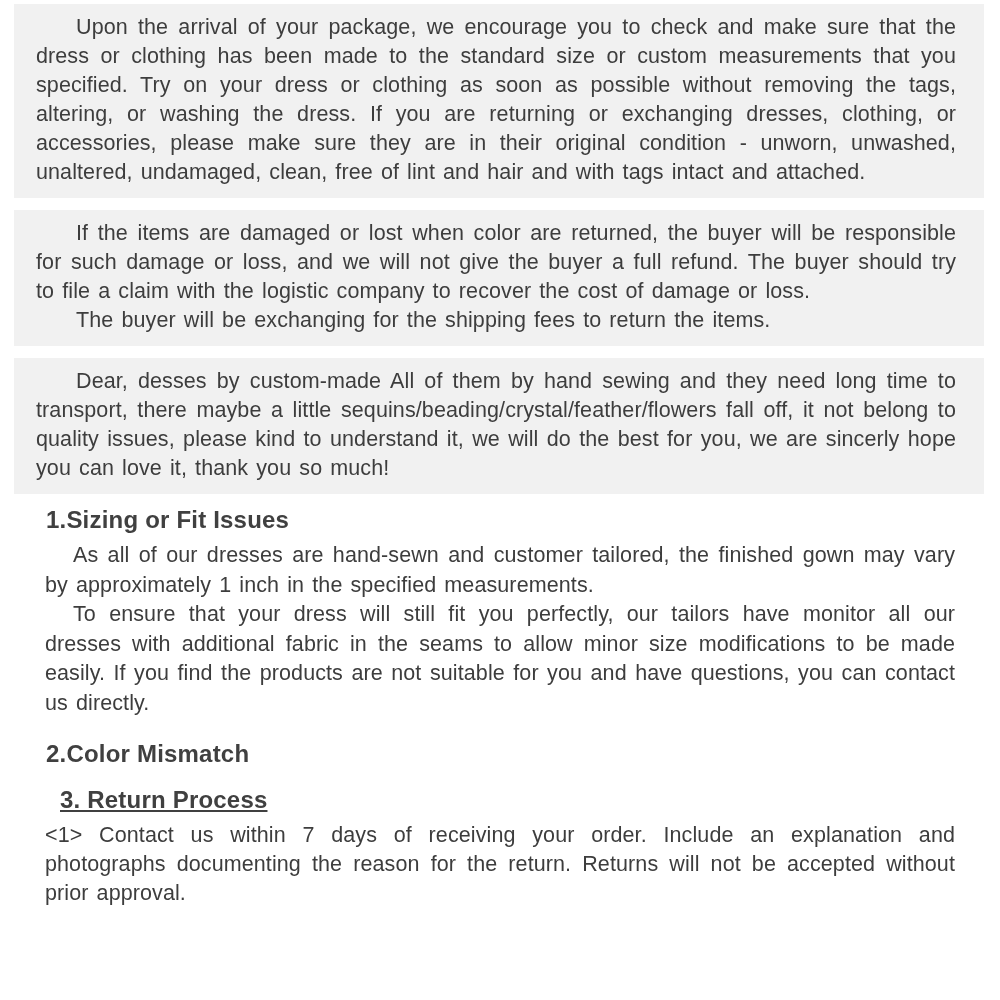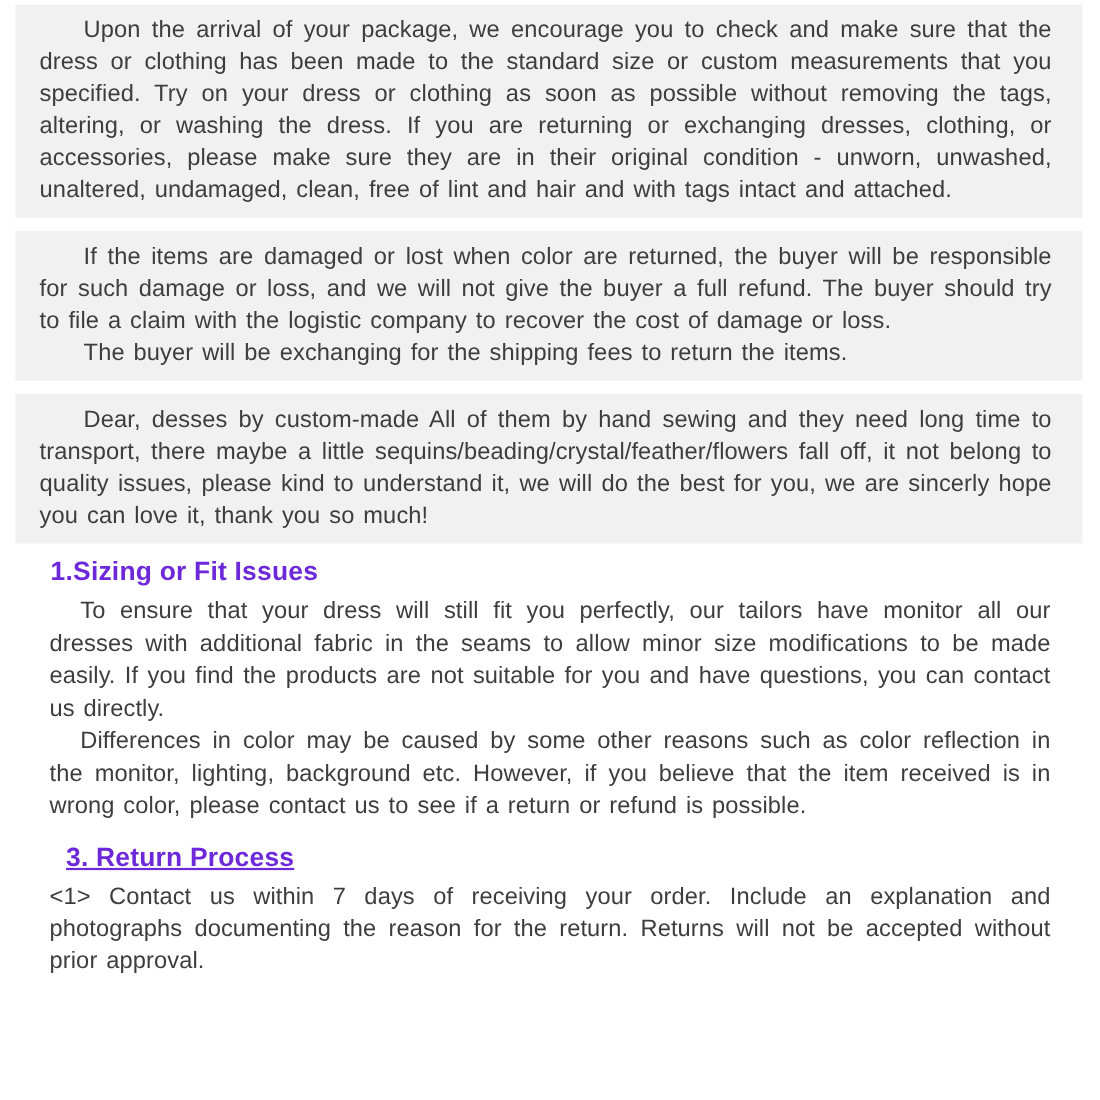--- a/index.html
+++ b/index.html
@@ -34,21 +34,21 @@
     text-align: justify;
     text-indent: 40px;
     letter-spacing: 0.1px;
     word-spacing: 2px;
   }
   .section-heading {
     font-size: 24px;
     font-weight: bold;
     letter-spacing: 0.2px;
     margin: 12px 45px 7px 46px;
-    color: #6d28d9;
+    color: #404040;
   }
   .section-heading.h2 { margin-top: 22px; }
   .section-heading.h3 { margin-top: 18px; margin-left: 60px; text-decoration: underline; }
   .section p {
     margin: 0 45px;
     font-size: 21.5px;
     line-height: 29.5px;
     text-align: justify;
     text-indent: 28px;
     letter-spacing: 0.1px;
@@ -77,25 +77,26 @@
     <p>If the items are damaged or lost when color are returned, the buyer will be responsible for such damage or loss, and we will not give the buyer a full refund. The buyer should try to file a claim with the logistic company to recover the cost of damage or loss.</p>
     <p>The buyer will be exchanging for the shipping fees to return the items.</p>
   </div>
 
   <div class="notice-box">
     <p>Dear, desses by custom-made All of them by hand sewing and they need long time to transport, there maybe a little sequins/beading/crystal/feather/flowers fall off, it not belong to quality issues, please kind to understand it, we will do the best for you, we are sincerly hope you can love it, thank you so much!</p>
   </div>
 
   <div class="section">
     <div class="section-heading h1">1.Sizing or Fit Issues</div>
+    <p>As all of our dresses are hand-sewn and customer tailored, the finished gown may vary by approximately 1 inch in the specified measurements.</p>
     <p>To ensure that your dress will still fit you perfectly, our tailors have monitor all our dresses with additional fabric in the seams to allow minor size modifications to be made easily. If you find the products are not suitable for you and have questions, you can contact us directly.</p>
   </div>
 
   <div class="section">
-    <p>Differences in color may be caused by some other reasons such as color reflection in the monitor, lighting, background etc. However, if you believe that the item received is in wrong color, please contact us to see if a return or refund is possible.</p>
+    <div class="section-heading h2">2.Color Mismatch</div>
   </div>
 
   <div class="section return-list">
     <div class="section-heading h3">3. Return Process</div>
     <p>&lt;1&gt; Contact us within 7 days of receiving your order. Include an explanation and photographs documenting the reason for the return. Returns will not be accepted without prior approval.</p>
 
   </div>
 
 </div>
 

